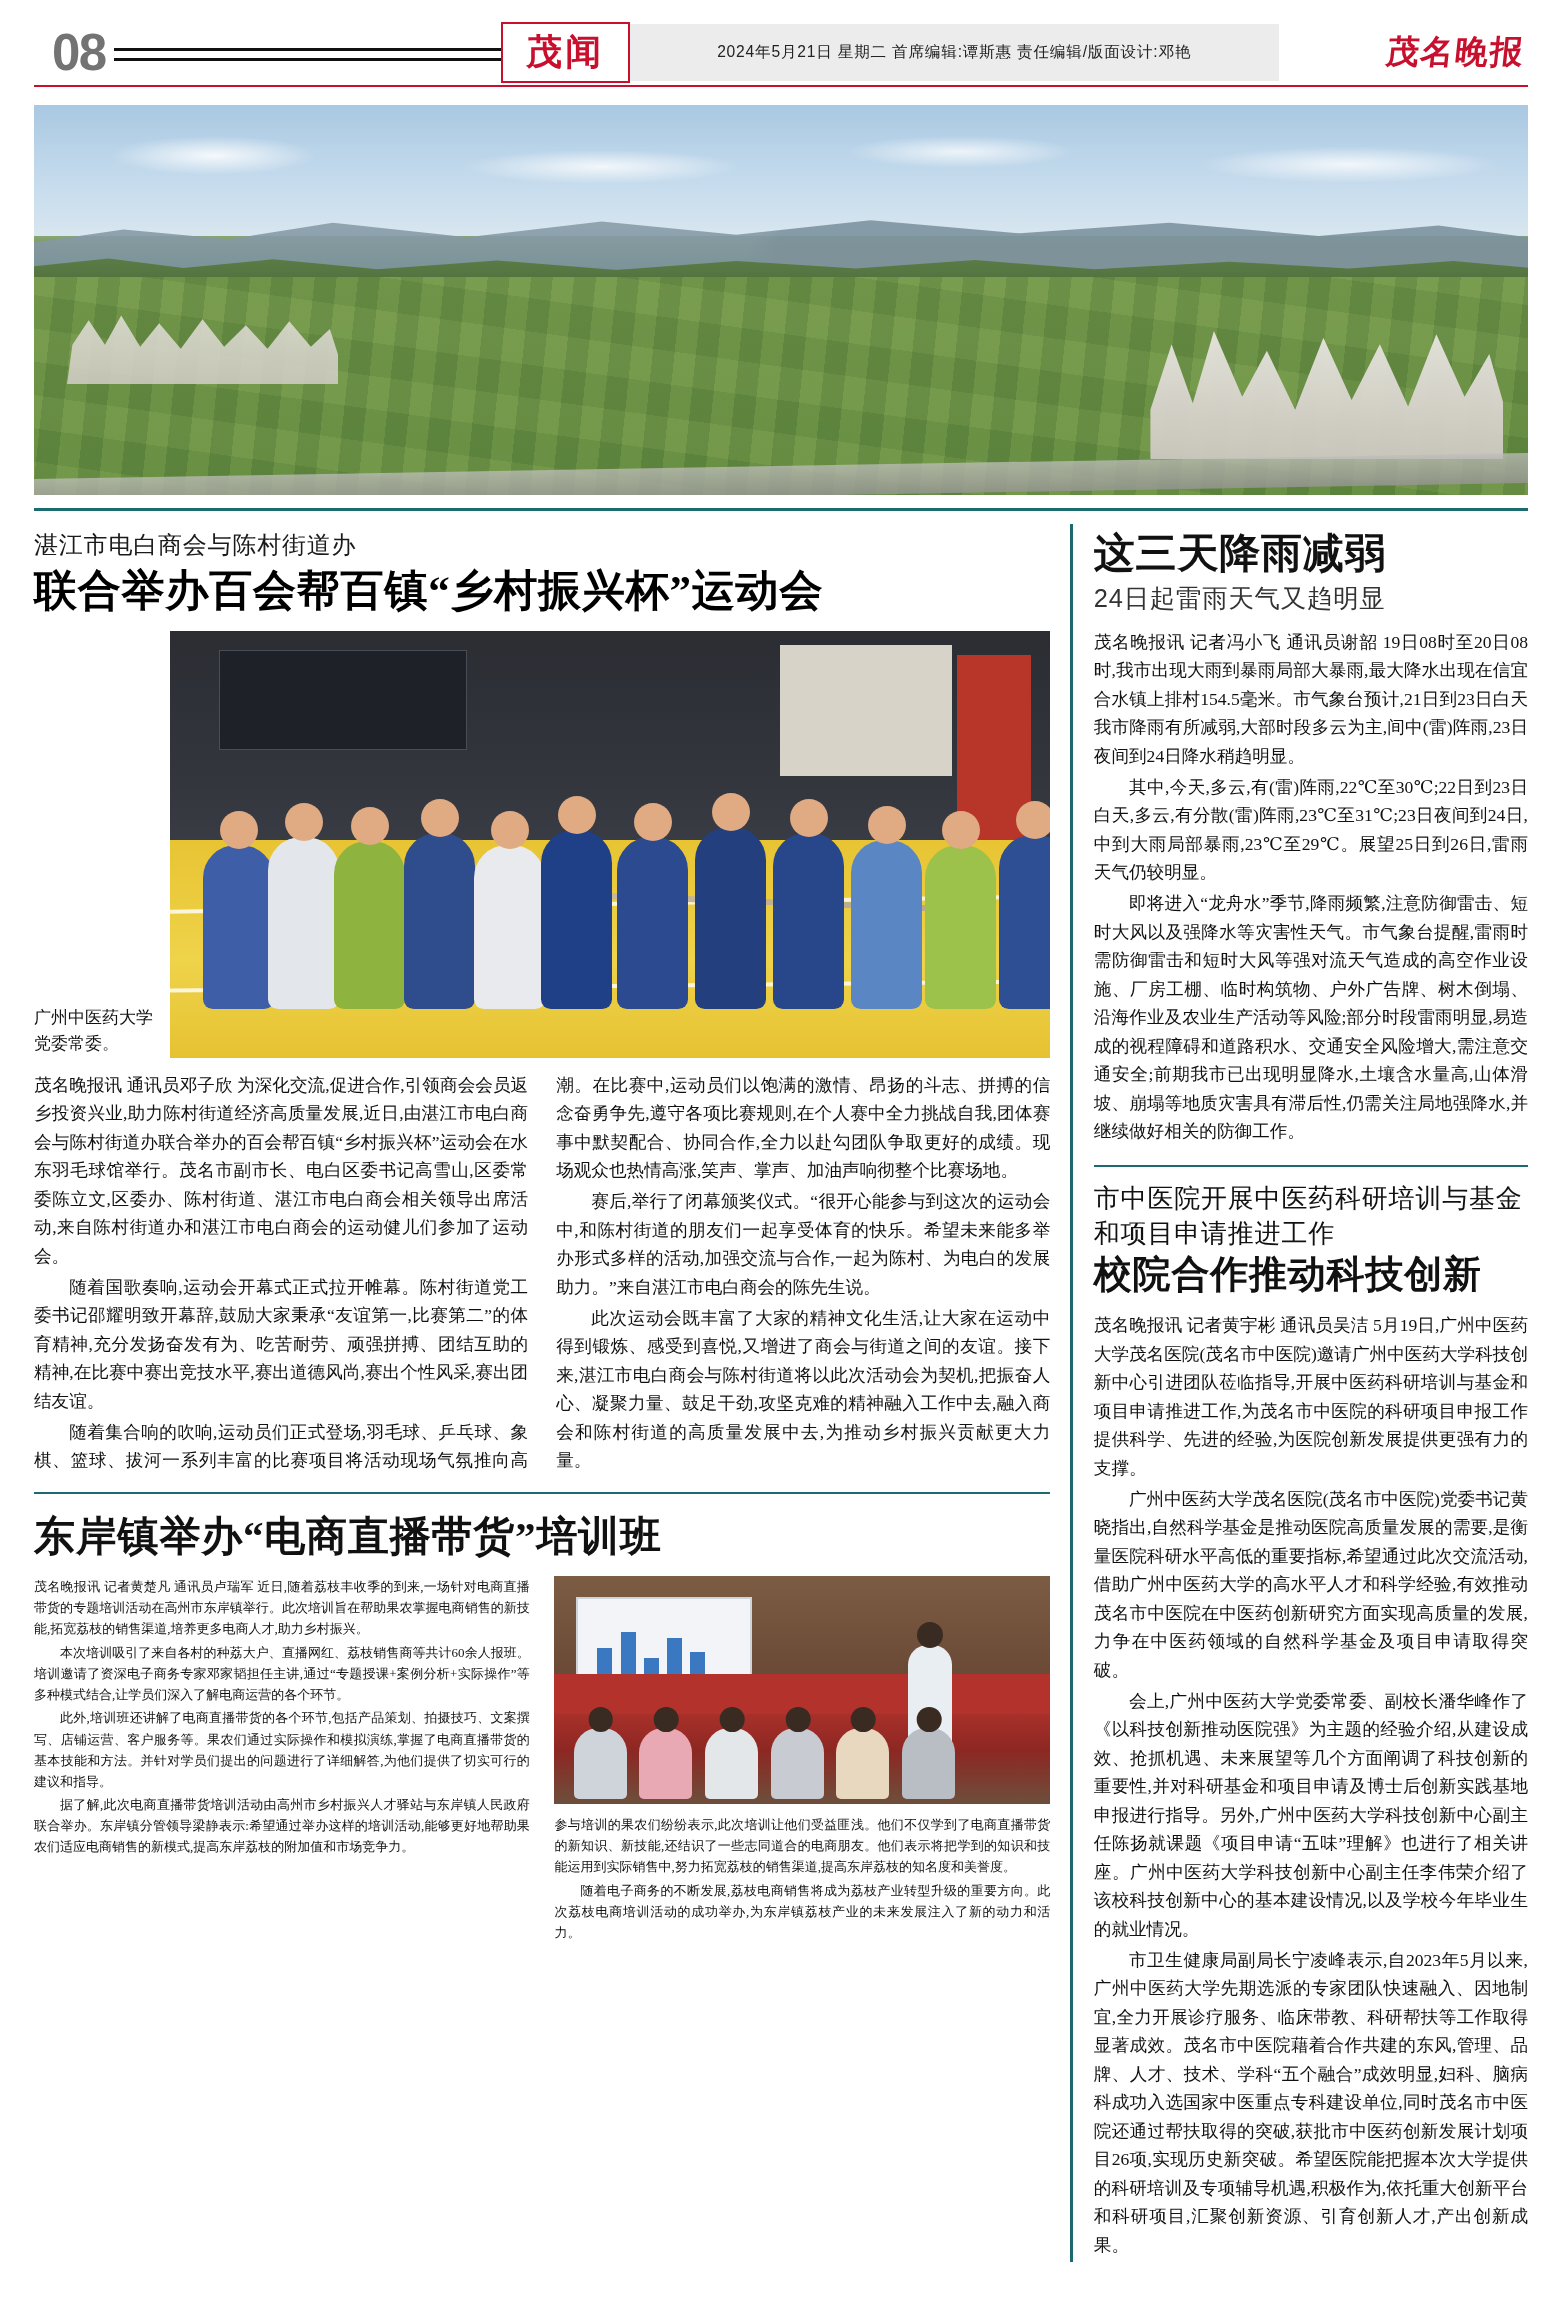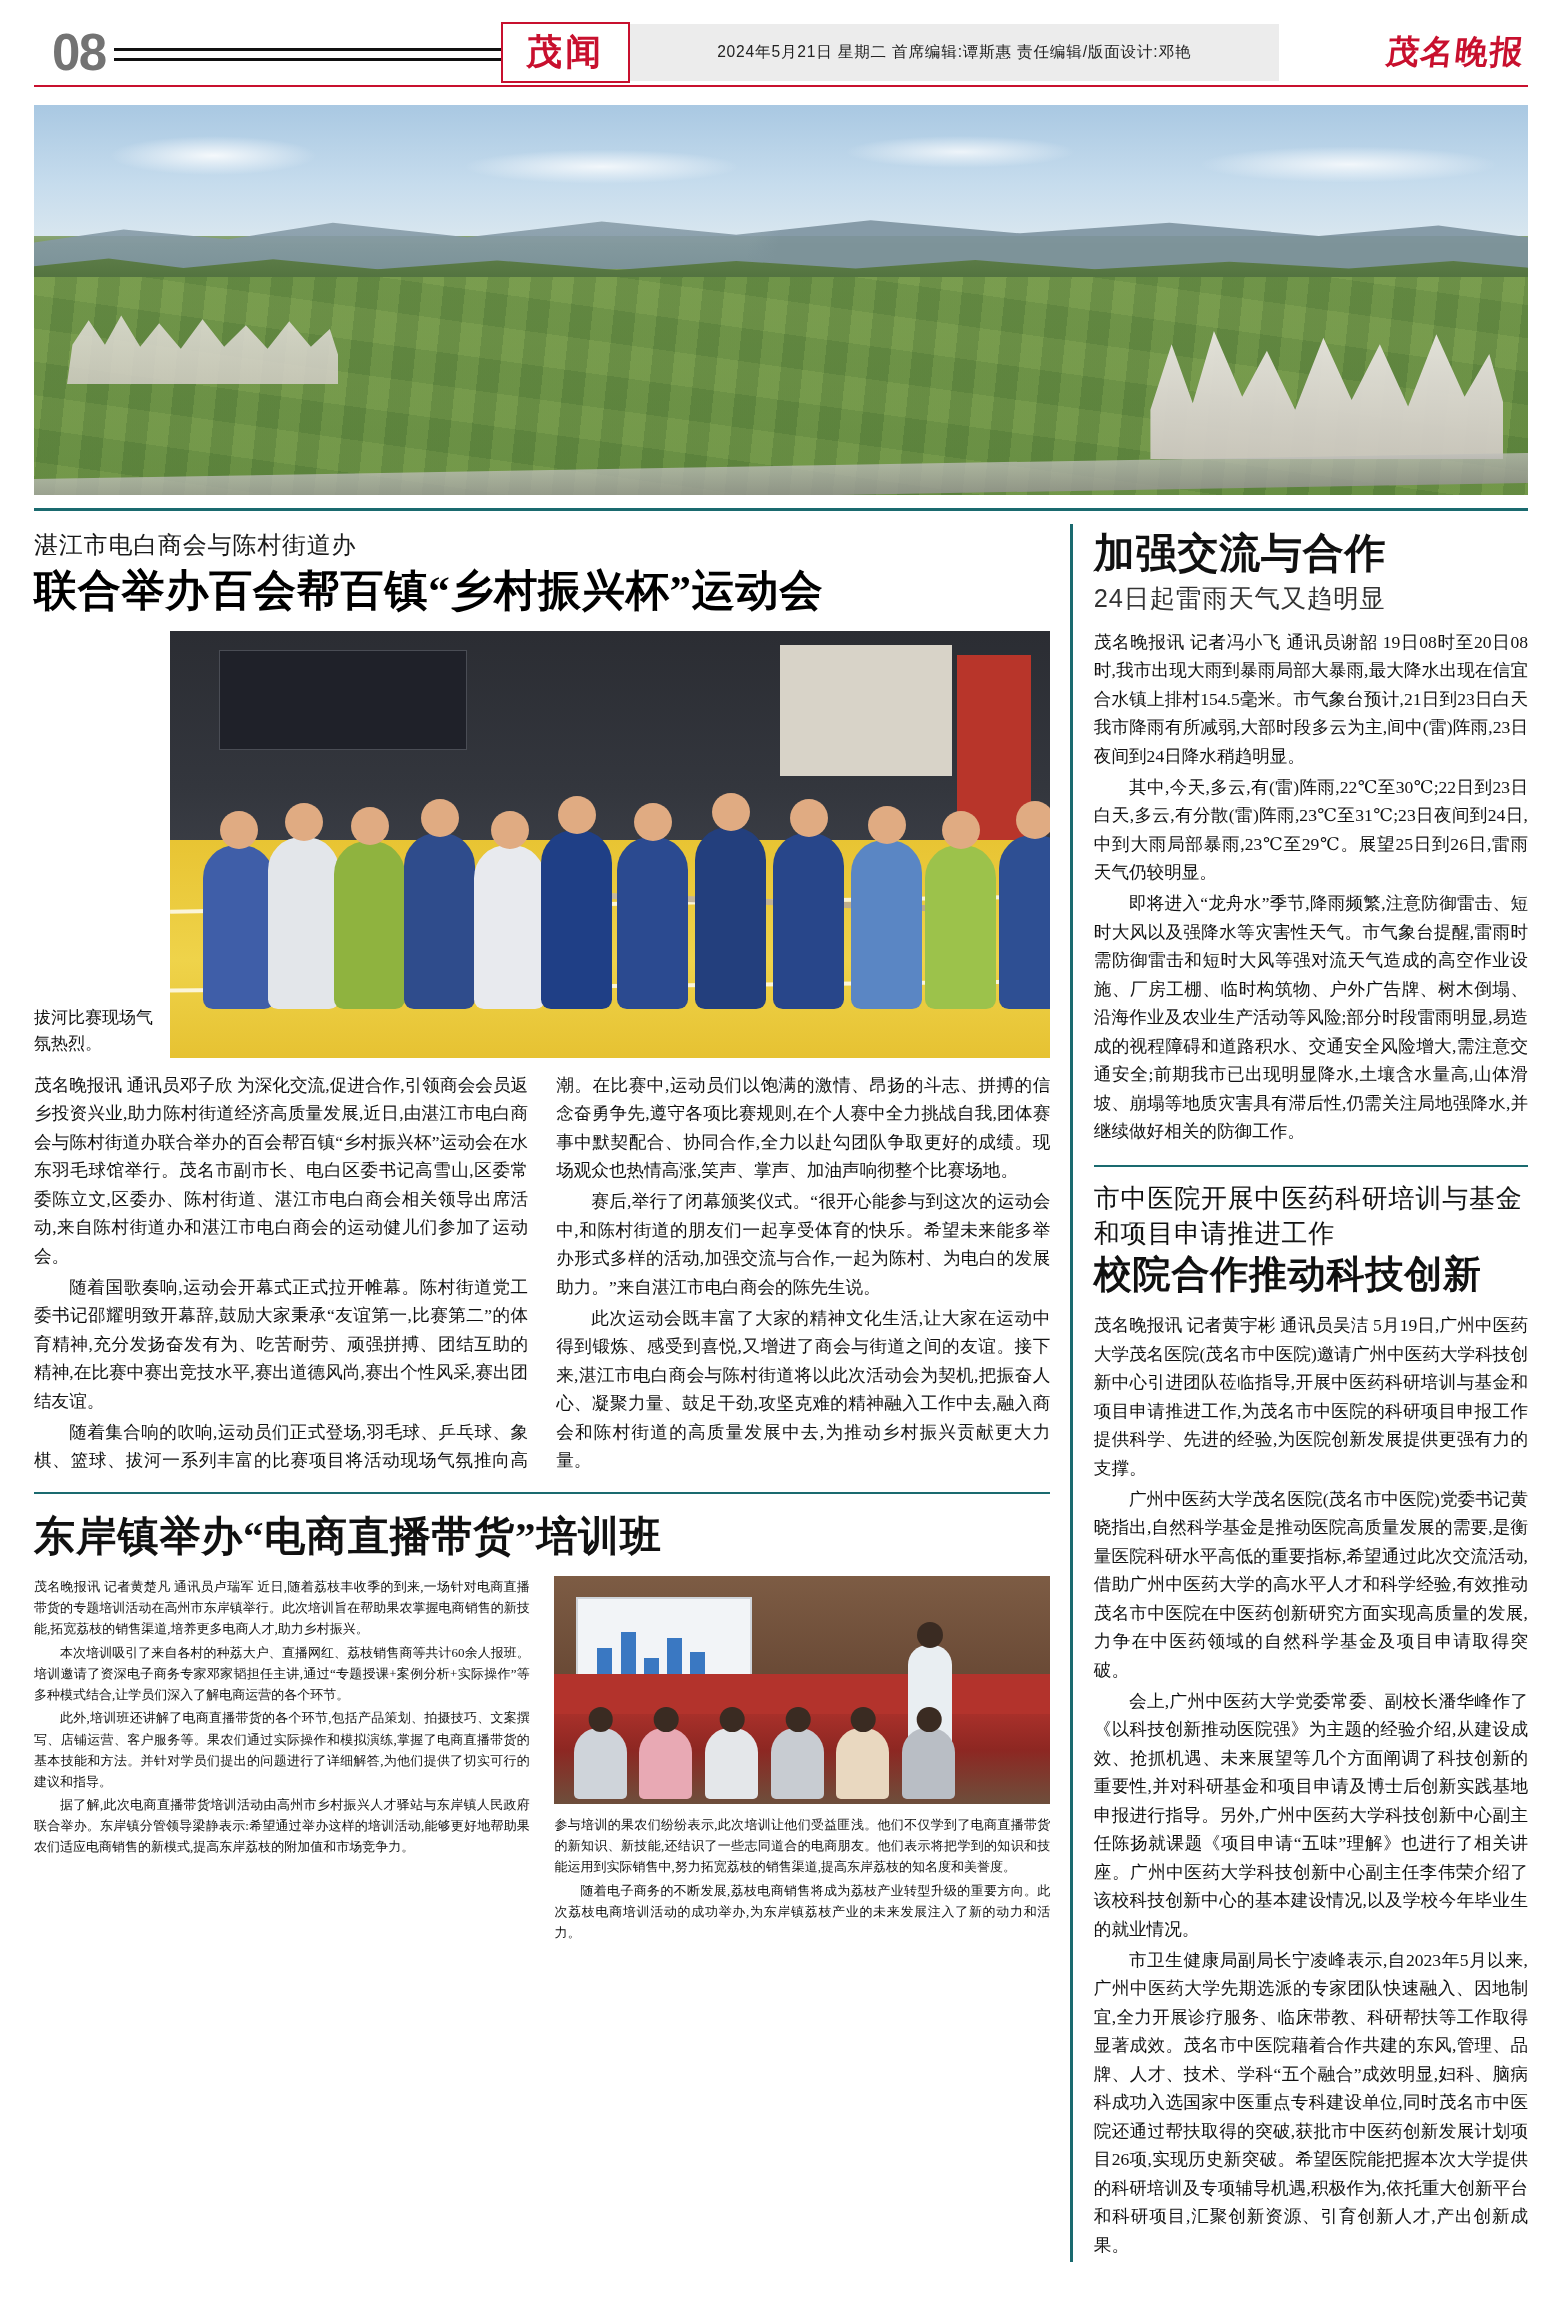--- a/index.html
+++ b/index.html
@@ -433,21 +433,21 @@
   <div class="hero-rule"></div>
 
   <div class="content">
 
     <div class="col-left">
 
       <div class="kicker">湛江市电白商会与陈村街道办</div>
       <h1 class="headline-main">联合举办百会帮百镇“乡村振兴杯”运动会</h1>
 
       <div style="display:flex; gap:13px; align-items:flex-end;">
-        <div class="caption-block">拔河比赛现场气氛热烈。</div>
+        <div class="caption-block">广州中医药大学党委常委。</div>
         <div class="photo-tug" style="flex:1; height:427px;">
           <div class="wall"></div>
           <div class="banner"></div>
           <div class="banner2"></div>
           <div class="banner3"></div>
           <div class="floor"></div>
           <div class="floorline fl1"></div>
           <div class="floorline fl2"></div>
           <div class="rope"></div>
           <div class="rope-flag"></div>
@@ -507,21 +507,21 @@
           </div>
           <p class="first">参与培训的果农们纷纷表示,此次培训让他们受益匪浅。他们不仅学到了电商直播带货的新知识、新技能,还结识了一些志同道合的电商朋友。他们表示将把学到的知识和技能运用到实际销售中,努力拓宽荔枝的销售渠道,提高东岸荔枝的知名度和美誉度。</p>
           <p>随着电子商务的不断发展,荔枝电商销售将成为荔枝产业转型升级的重要方向。此次荔枝电商培训活动的成功举办,为东岸镇荔枝产业的未来发展注入了新的动力和活力。</p>
         </div>
       </div>
     </div>
 
     <div class="divider-v"></div>
 
     <div class="col-right">
-      <h2 class="r-headline-1">加强交流与合作</h2>
+      <h2 class="r-headline-1">这三天降雨减弱</h2>
       <div class="r-subhead">24日起雷雨天气又趋明显</div>
       <div class="r-body">
         <p class="first">茂名晚报讯 记者冯小飞 通讯员谢韶 19日08时至20日08时,我市出现大雨到暴雨局部大暴雨,最大降水出现在信宜合水镇上排村154.5毫米。市气象台预计,21日到23日白天我市降雨有所减弱,大部时段多云为主,间中(雷)阵雨,23日夜间到24日降水稍趋明显。</p>
         <p>其中,今天,多云,有(雷)阵雨,22℃至30℃;22日到23日白天,多云,有分散(雷)阵雨,23℃至31℃;23日夜间到24日,中到大雨局部暴雨,23℃至29℃。展望25日到26日,雷雨天气仍较明显。</p>
         <p>即将进入“龙舟水”季节,降雨频繁,注意防御雷击、短时大风以及强降水等灾害性天气。市气象台提醒,雷雨时需防御雷击和短时大风等强对流天气造成的高空作业设施、厂房工棚、临时构筑物、户外广告牌、树木倒塌、沿海作业及农业生产活动等风险;部分时段雷雨明显,易造成的视程障碍和道路积水、交通安全风险增大,需注意交通安全;前期我市已出现明显降水,土壤含水量高,山体滑坡、崩塌等地质灾害具有滞后性,仍需关注局地强降水,并继续做好相关的防御工作。</p>
       </div>
 
       <div class="rule-h" style="margin-top:19.7px;"></div>
 
       <div class="r-kicker">市中医院开展中医药科研培训与基金和项目申请推进工作</div>

